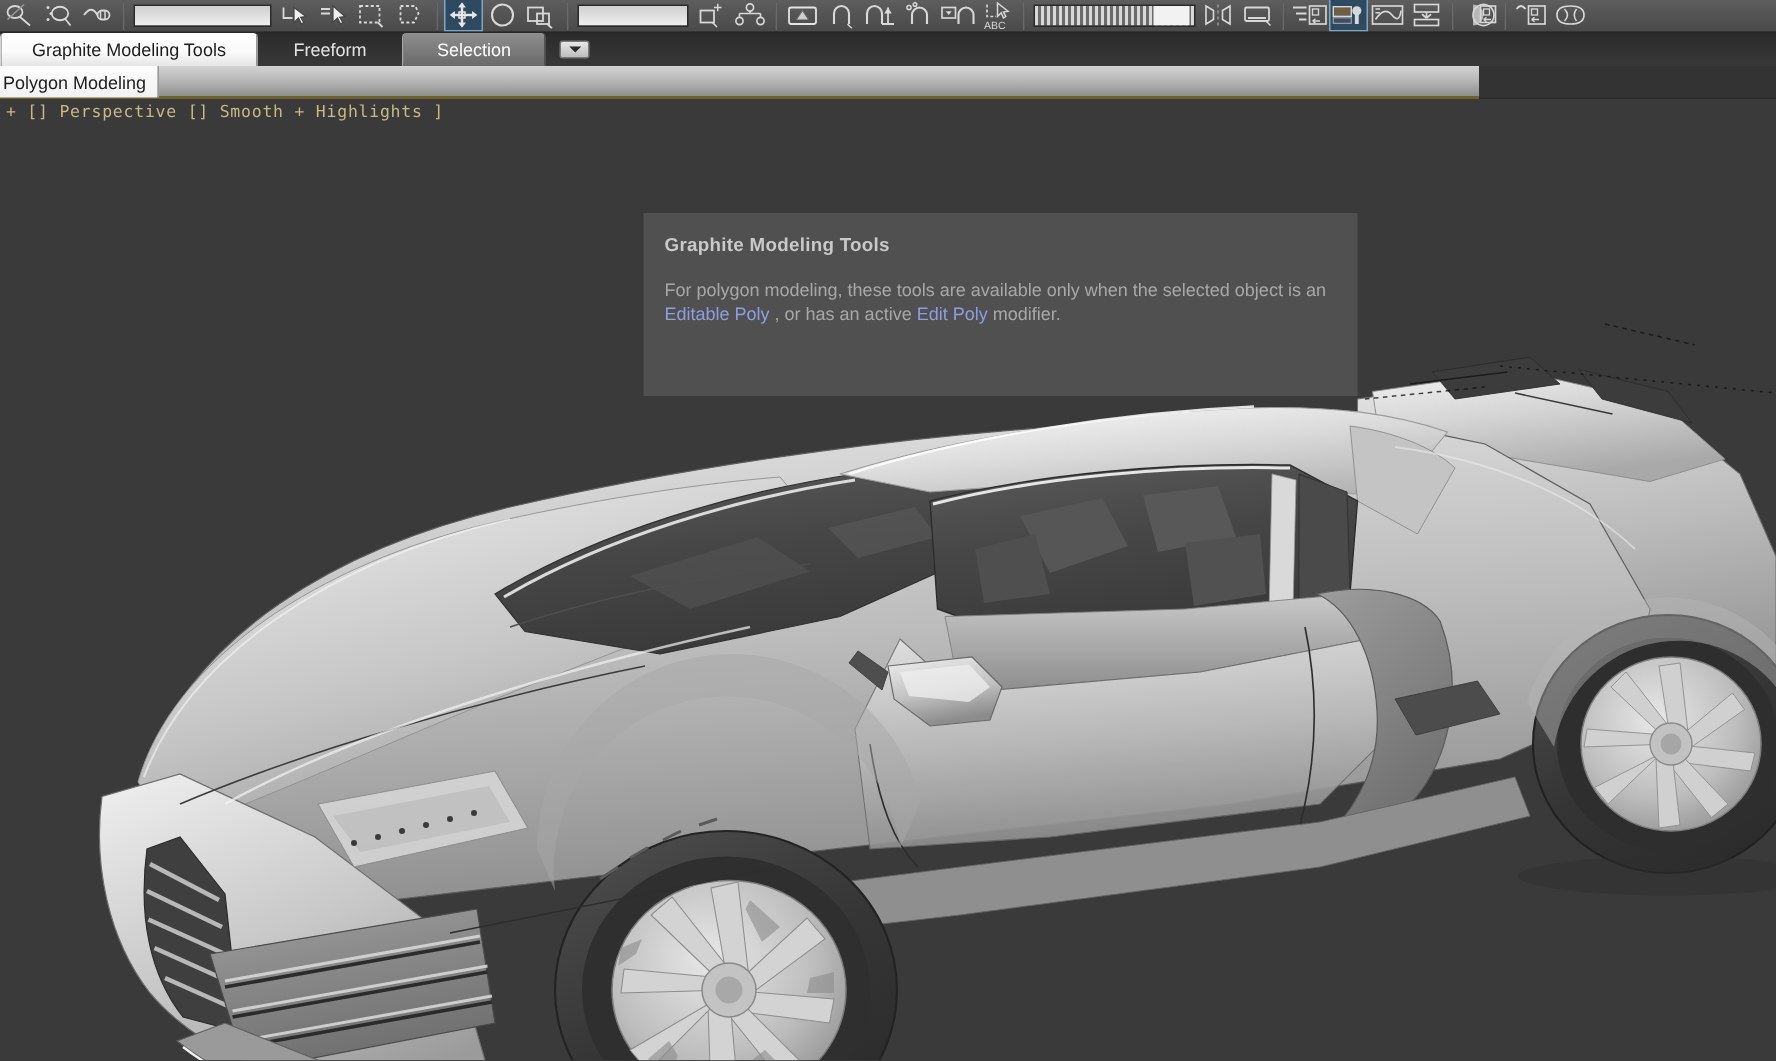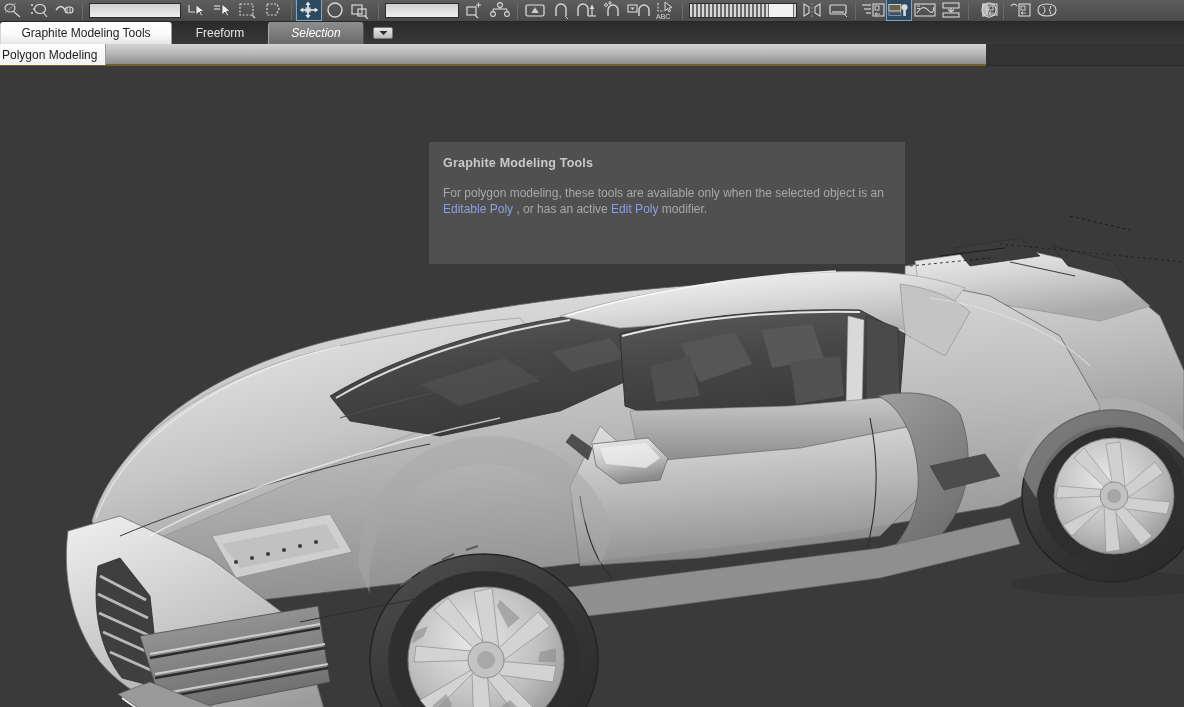--- a/index.html
+++ b/index.html
@@ -76,21 +76,20 @@
     border-top-left-radius: 3px; border-top-right-radius: 3px;
     border-left: 1px solid #d5d5d5; border-right: 1px solid #9a9a9a;
     min-width: 172px;
   }
   .tab.raised {
     background: linear-gradient(to bottom, #8e8e8e 0%, #7c7c7c 50%, #6a6a6a 100%);
     color: #ffffff;
     border-top-left-radius: 3px; border-top-right-radius: 3px;
     border-left: 1px solid #a8a8a8; border-right: 1px solid #4f4f4f;
     min-width: 96px;
-    font-style: italic;
   }
   .tab.plain { min-width: 96px; text-align: right; }
   .tab-dd {
     width: 38px; height: 22px; display: flex; align-items: center; justify-content: center;
   }
   .dd-chip {
     width: 20px; height: 12px; border-radius: 2px;
     background: linear-gradient(to bottom, #e8e8e8, #bdbdbd);
     border: 1px solid #7a7a7a;
     display: flex; align-items: center; justify-content: center;
@@ -420,20 +419,21 @@
 
     <div class="panelrow">
       <div class="panel-label">
         <span>Polygon Modeling</span>
       </div>
     </div>
   </div>
 
   <div class="viewport">
 
+    <div class="vp-label">+ [] Perspective [] Smooth + Highlights ]</div>
 
     <svg class="vp-canvas" viewBox="0 0 1184 641" preserveAspectRatio="none">
       <defs>
         <linearGradient id="gBodyTop" x1="0" y1="0" x2="0.4" y2="1">
           <stop offset="0" stop-color="#f2f2f2"></stop>
           <stop offset="0.45" stop-color="#d6d6d6"></stop>
           <stop offset="1" stop-color="#a9a9a9"></stop>
         </linearGradient>
         <linearGradient id="gBodySide" x1="0" y1="0" x2="0.2" y2="1">
           <stop offset="0" stop-color="#e3e3e3"></stop>

